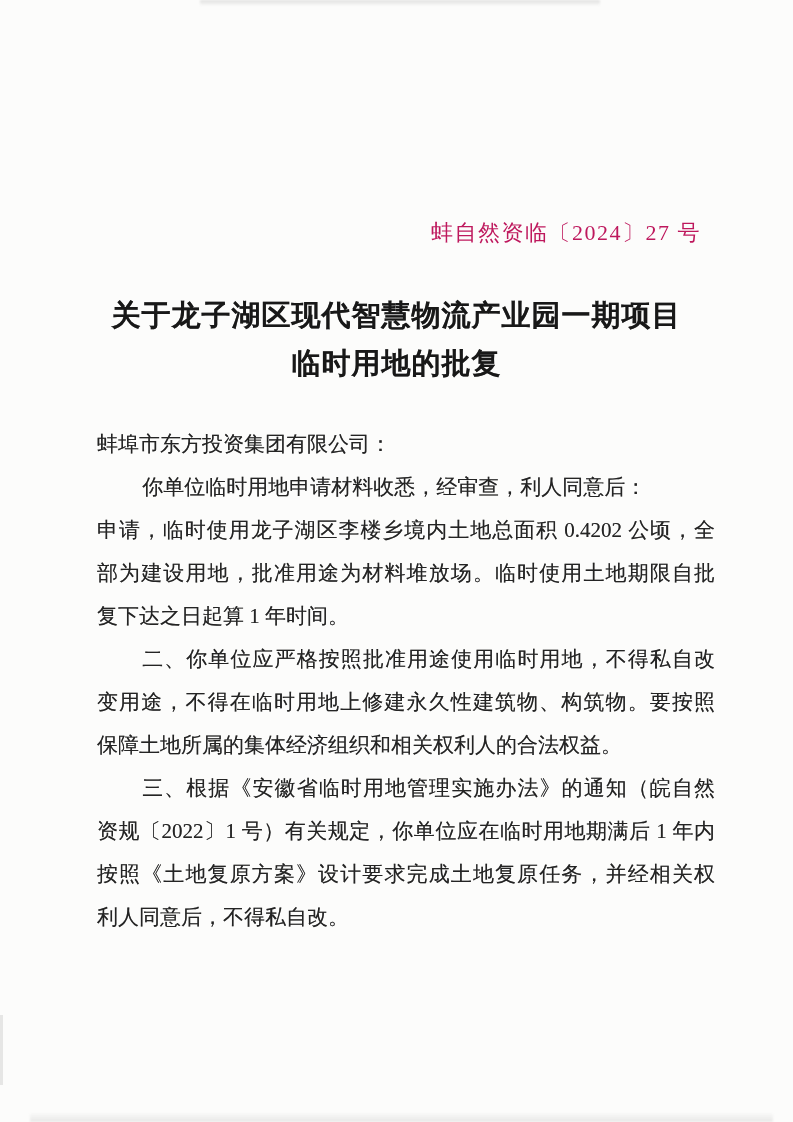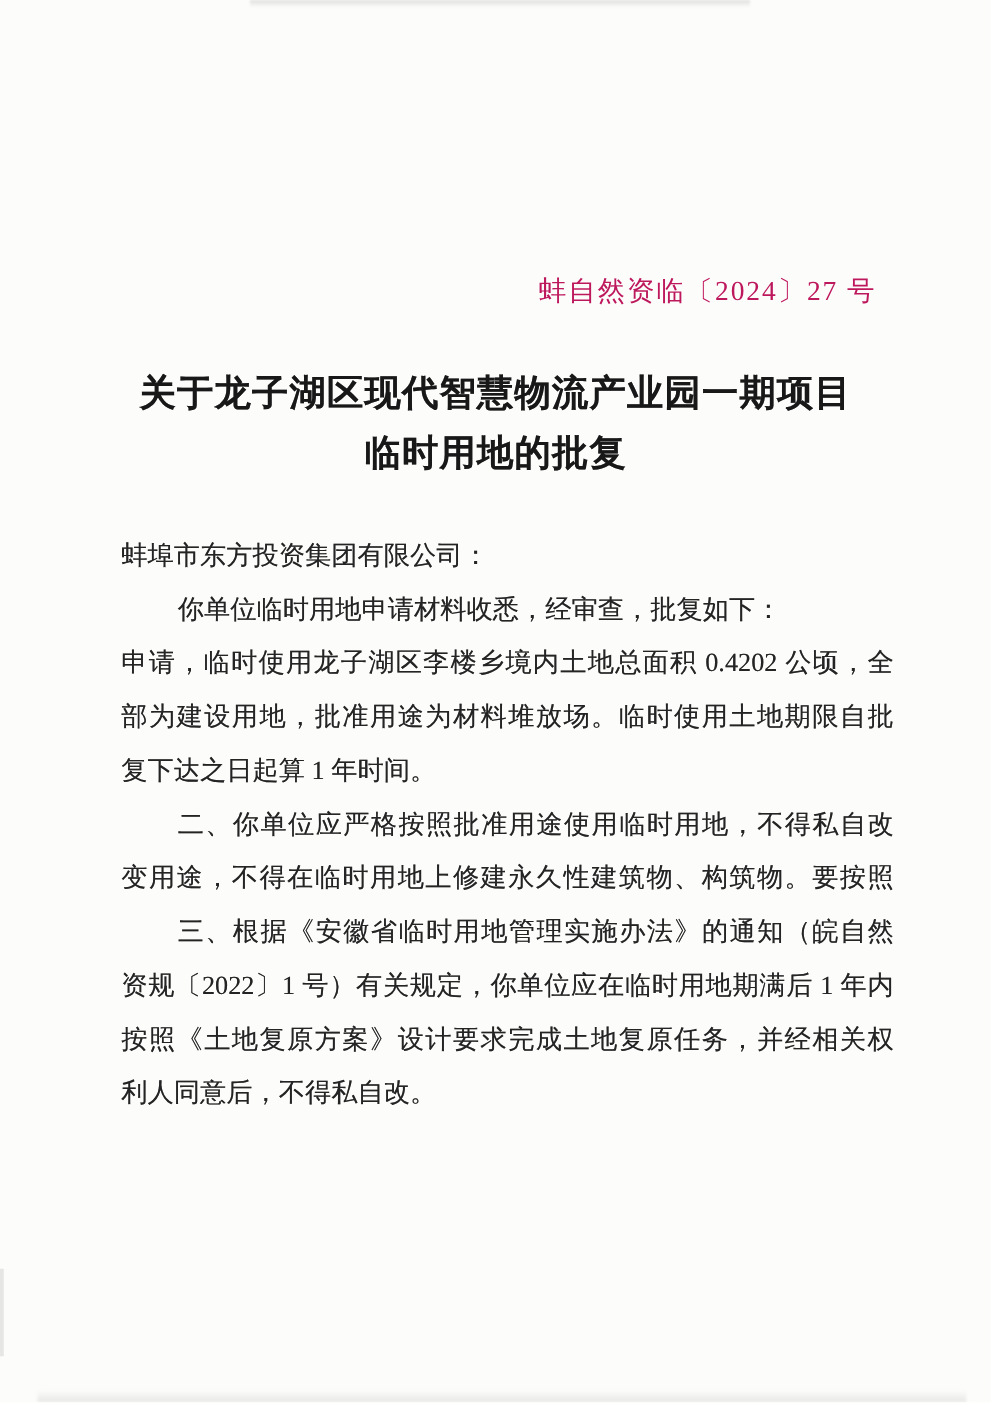--- a/index.html
+++ b/index.html
@@ -99,26 +99,27 @@
 
   <div class="doc-number">蚌自然资临〔2024〕27 号</div>
 
   <div class="doc-title">
     <div class="title-line">关于龙子湖区现代智慧物流产业园一期项目</div>
     <div class="title-line">临时用地的批复</div>
   </div>
 
   <div class="doc-body">
       <div class="bline last">蚌埠市东方投资集团有限公司：</div>
-      <div class="bline last indent">你单位临时用地申请材料收悉，经审查，批复如下：</div>
+      <div class="bline last indent">你单位临时用地申请材料收悉，经审查，利人同意后：</div>
       <div class="bline">申请，临时使用龙子湖区李楼乡境内土地总面积 0.4202 公顷，全</div>
       <div class="bline">部为建设用地，批准用途为材料堆放场。临时使用土地期限自批</div>
       <div class="bline last">复下达之日起算 1 年时间。</div>
       <div class="bline indent">二、你单位应严格按照批准用途使用临时用地，不得私自改</div>
       <div class="bline">变用途，不得在临时用地上修建永久性建筑物、构筑物。要按照</div>
+      <div class="bline last">保障土地所属的集体经济组织和相关权利人的合法权益。</div>
       <div class="bline indent">三、根据《安徽省临时用地管理实施办法》的通知（皖自然</div>
       <div class="bline">资规〔2022〕1 号）有关规定，你单位应在临时用地期满后 1 年内</div>
       <div class="bline">按照《土地复原方案》设计要求完成土地复原任务，并经相关权</div>
       <div class="bline last">利人同意后，不得私自改。</div>
     </div>
 
   <div class="scan-streak-left"></div>
   <div class="scan-smudge-bottom"></div>
 
 </div>

